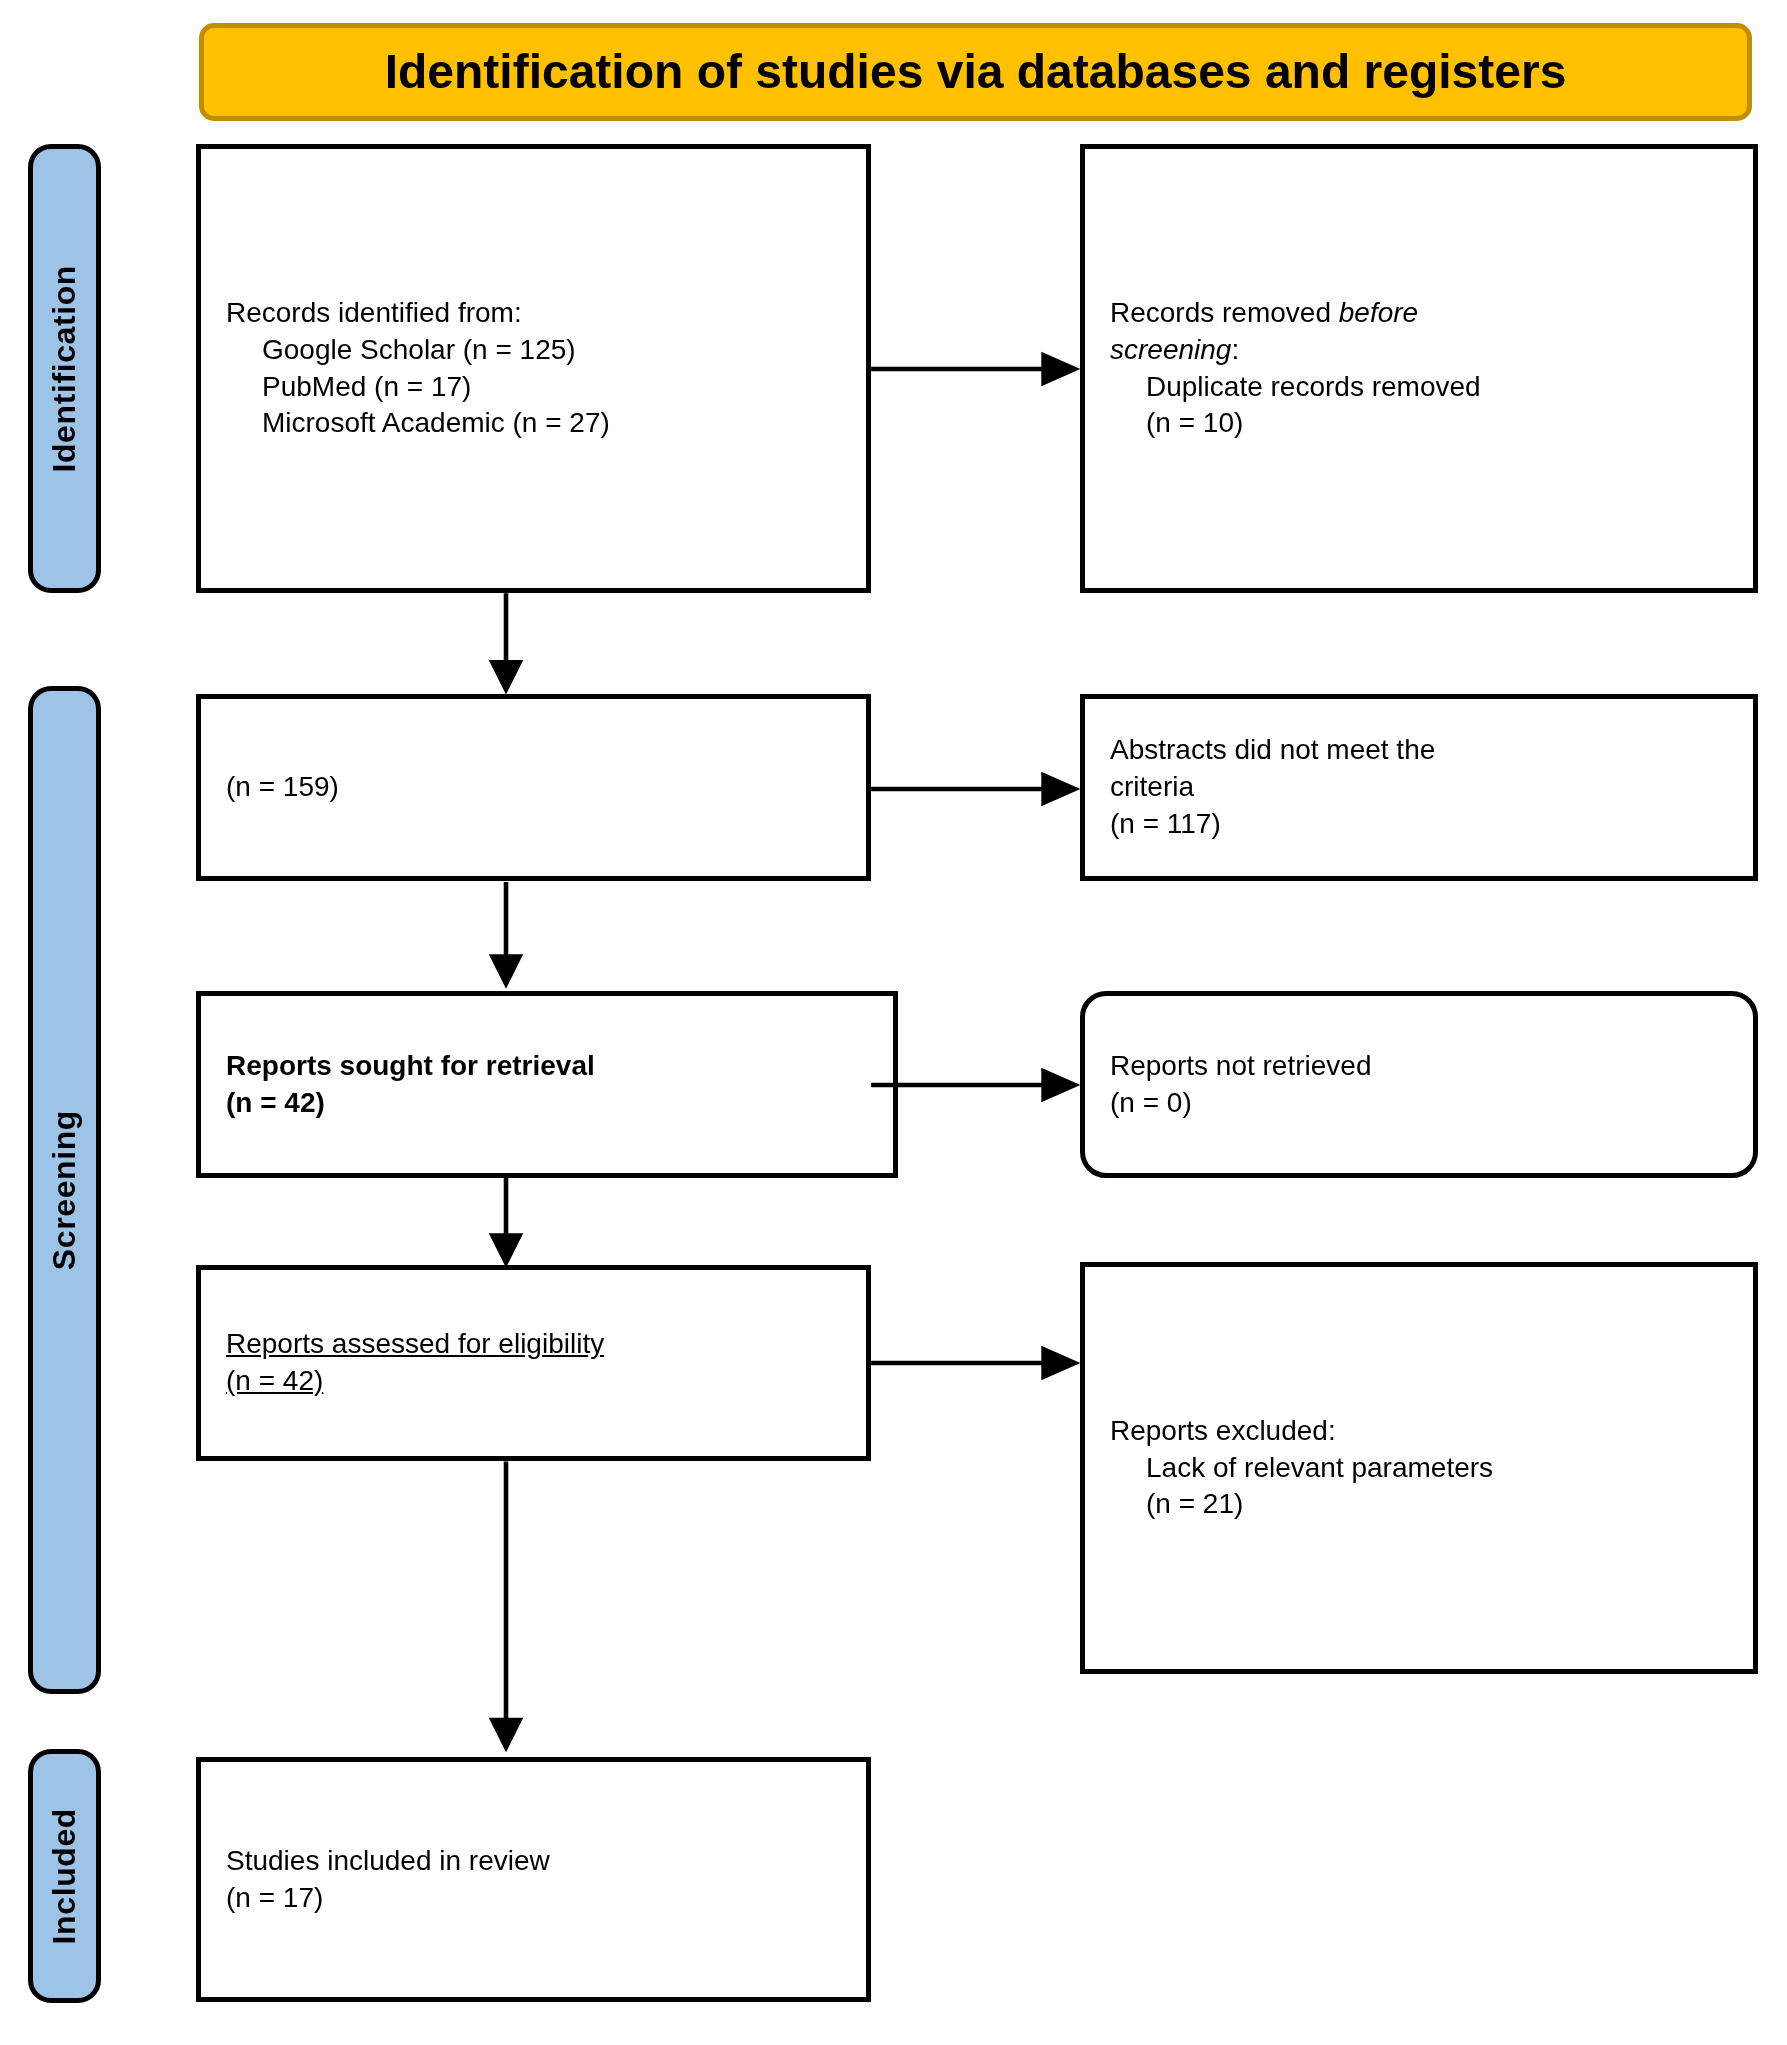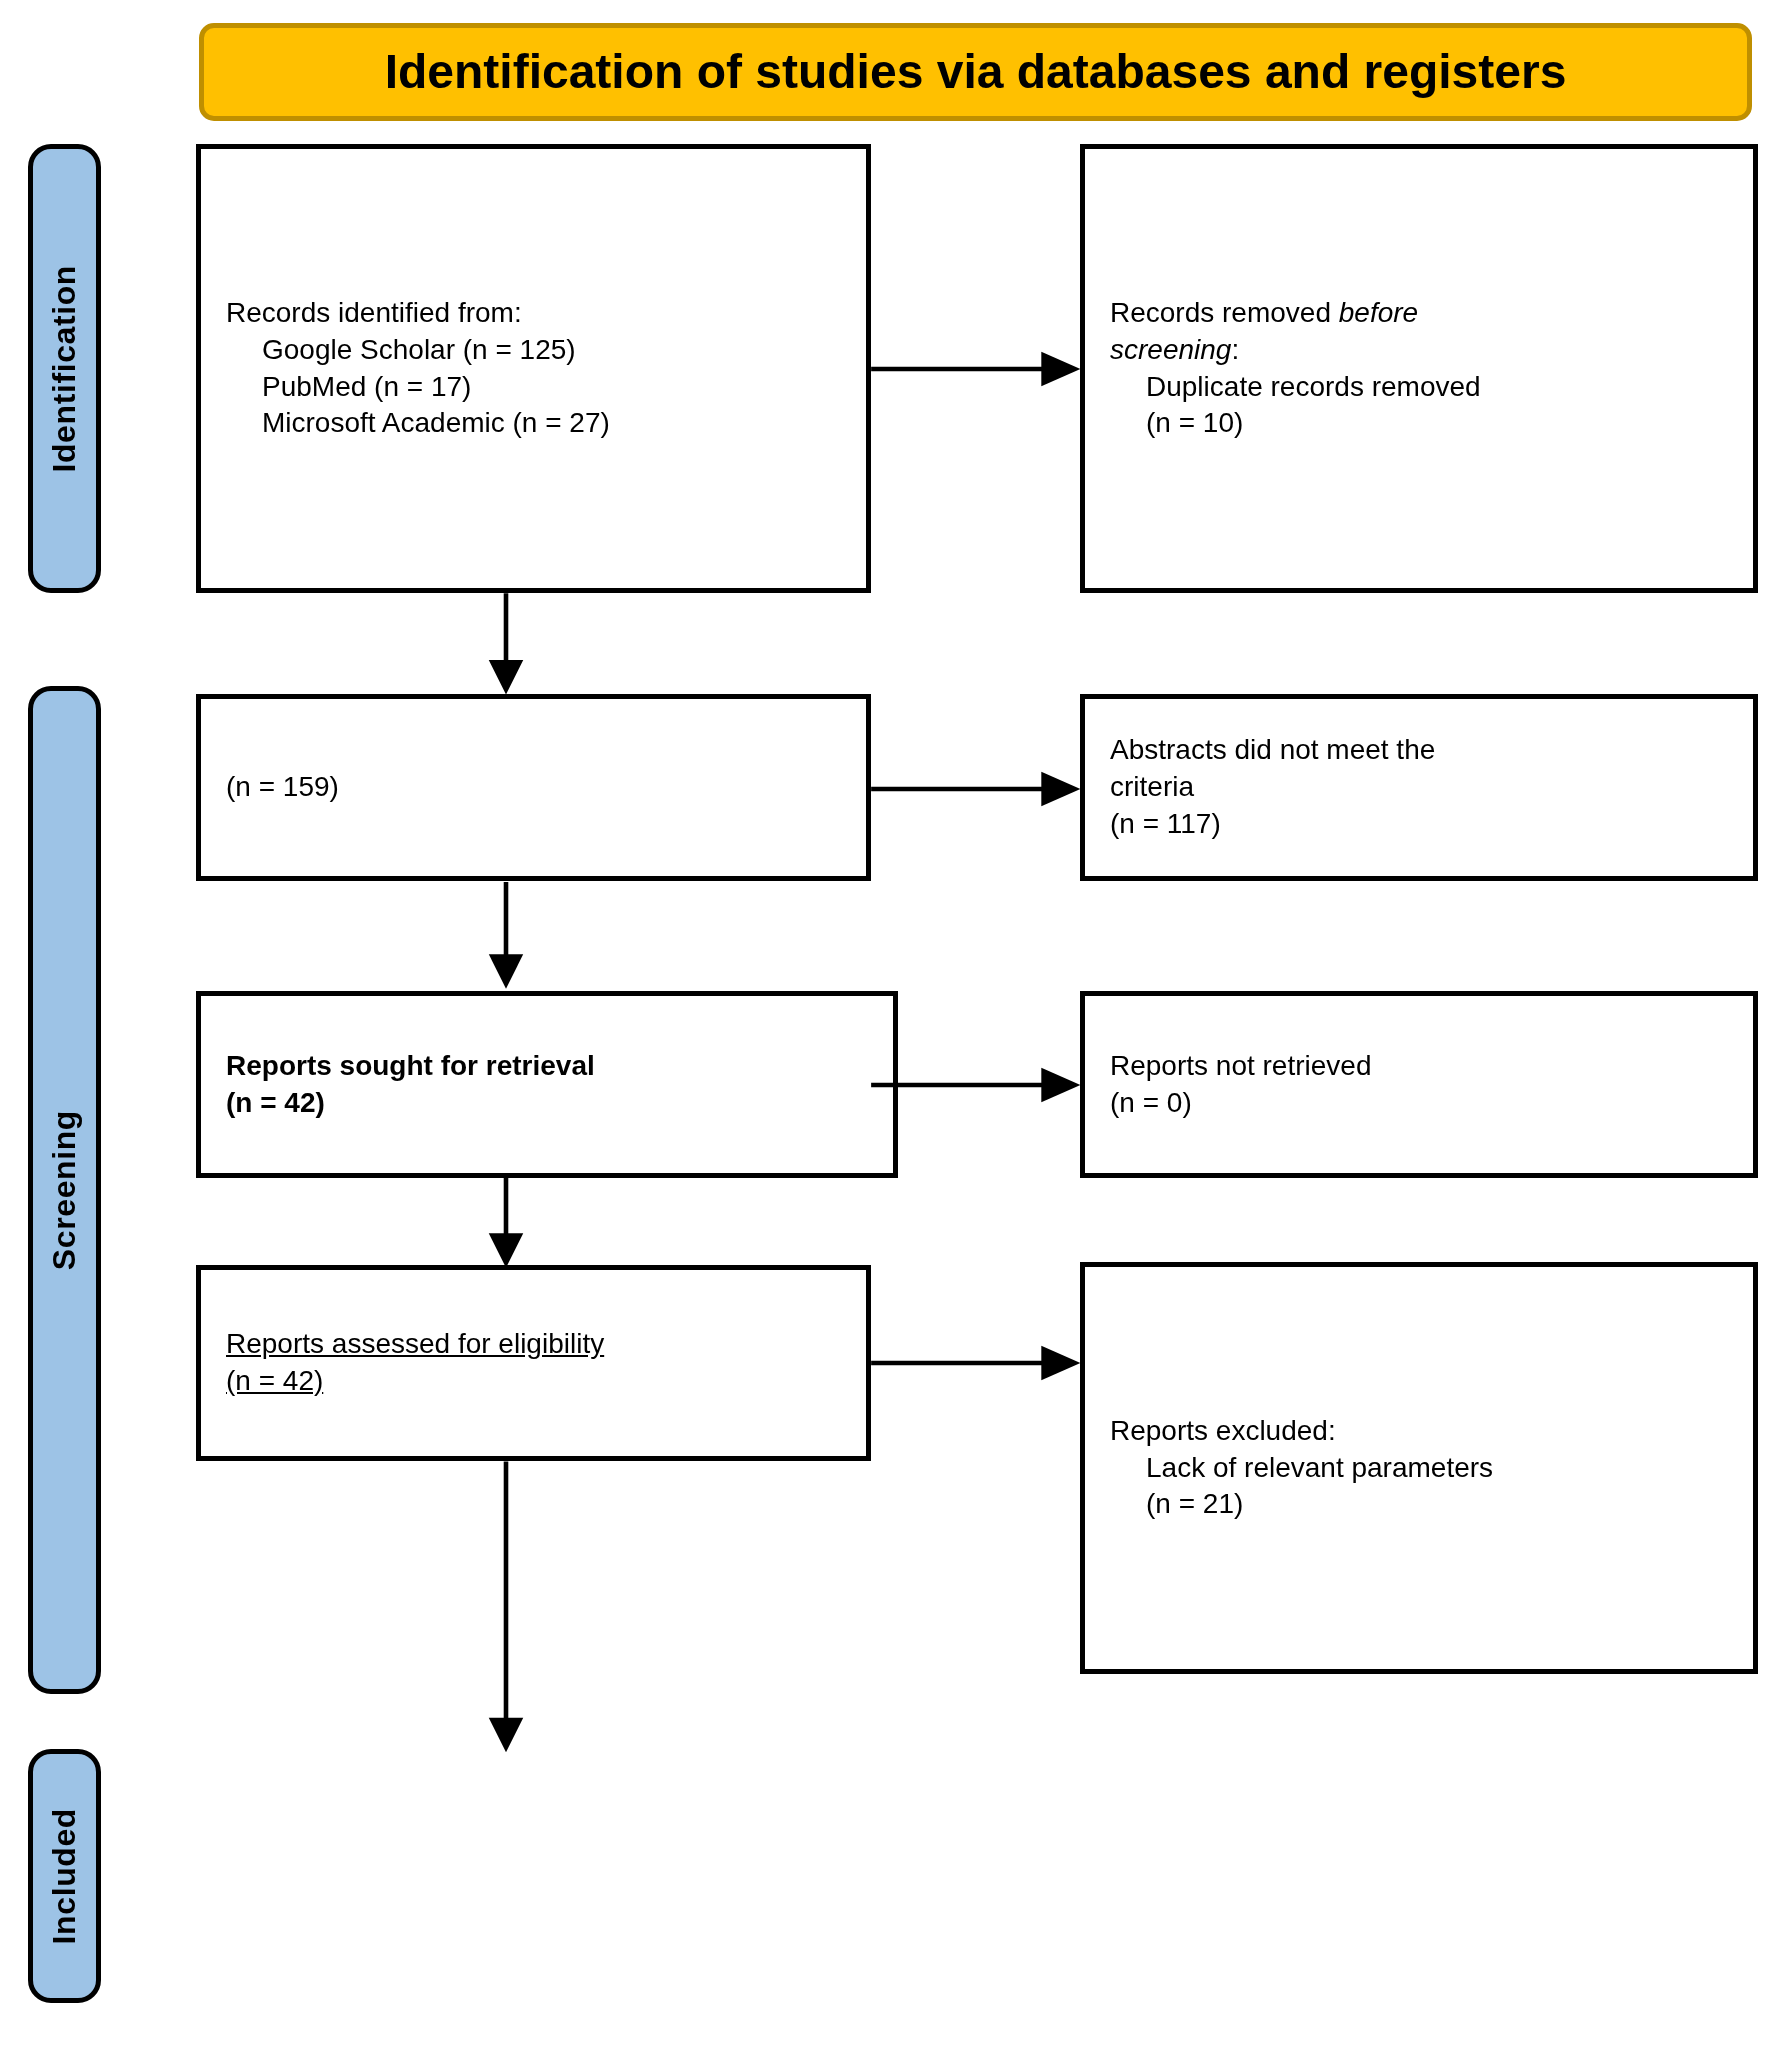--- a/index.html
+++ b/index.html
@@ -186,21 +186,21 @@
     </div>
   </div>
 
   <div class="arrow" style="left:871px; top:1062px;">
     <svg width="213" height="46" viewBox="0 0 370 80">
       <line x1="0" y1="40" x2="300" y2="40" stroke="#000" stroke-width="8"></line>
       <polygon points="296,10 364,40 296,70" fill="#000"></polygon>
     </svg>
   </div>
 
-  <div class="flow-box" style="left:1080px; top:991px; width:678px; height:187px;">
+  <div class="flow-box" style="left:1080px; top:991px; width:678px; height:187px;border-radius:26px;">
     <div class="box-text">
       <div class="line">Reports not retrieved</div>
       <div class="line">(n = 0)</div>
     </div>
   </div>
 
   <div class="arrow" style="left:483px; top:1178px;">
     <svg width="46" height="92" viewBox="0 0 80 160">
       <line x1="40" y1="0" x2="40" y2="100" stroke="#000" stroke-width="8"></line>
       <polygon points="10,96 70,96 40,156" fill="#000"></polygon>
@@ -229,15 +229,21 @@
     </div>
   </div>
 
   <div class="arrow" style="left:483px; top:1461px;">
     <svg width="46" height="294" viewBox="0 0 80 510">
       <line x1="40" y1="0" x2="40" y2="450" stroke="#000" stroke-width="8"></line>
       <polygon points="10,446 70,446 40,506" fill="#000"></polygon>
     </svg>
   </div>
 
+  <div class="flow-box" style="left:196px; top:1757px; width:675px; height:245px;">
+    <div class="box-text">
+      <div class="line">Studies included in review</div>
+      <div class="line">(n = 17)</div>
+    </div>
+  </div>
 
 </div>
 
 
 </body></html>

